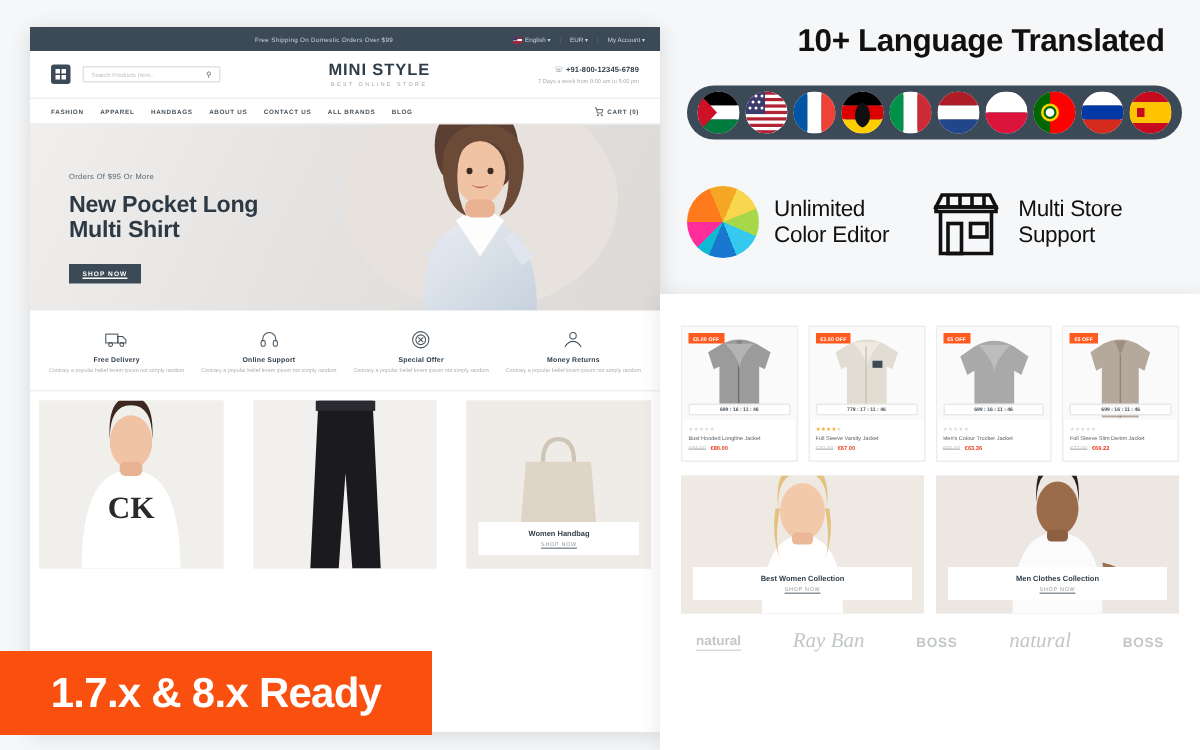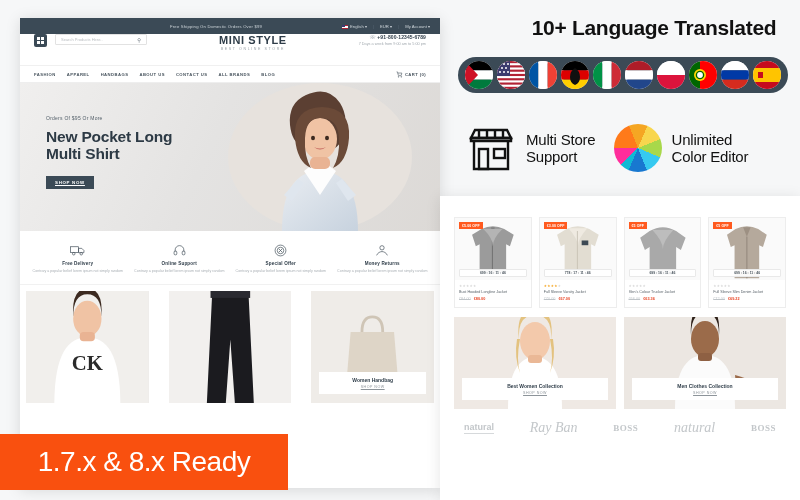--- a/index.html
+++ b/index.html
@@ -20,21 +20,21 @@
                   letter-spacing: .2px; padding-left: 60px; }
   .topbar .tools { display: flex; align-items: center; gap: 6px; color: #cdd4d9;
                    font-size: 4.2px; }
   .topbar .tools span.sep { color: #5d6b77; }
   .flagmini { width: 6px; height: 4px; background:
       linear-gradient(#b22234 0 33%, #fff 33% 66%, #b22234 66%);
       position: relative; display: inline-block; margin-right: 2px; vertical-align: -1px; }
   .flagmini::after { content:""; position:absolute; left:0; top:0; width:3px; height:2px; background:#3c3b6e; }
   .caret { font-size: 4px; }
 
-  .midbar { height: 32px; background: #fff; display: flex; 
+  .midbar { height: 32px; background: #fff; display: flex; align-items: center;
             padding: 0 14px; border-bottom: 1px solid #f0f0f0; }
   .gridbtn { width: 13px; height: 13px; background: #3b4a56; border-radius: 2px;
              display: grid; grid-template-columns: 1fr 1fr; grid-template-rows: 1fr 1fr;
              gap: 1.5px; padding: 3px; }
   .gridbtn i { background: #fff; display: block; }
   .searchbox { margin-left: 8px; width: 92px; height: 11px; border: 1px solid #e2e2e2;
                border-radius: 1px; display: flex; align-items: center; padding: 0 5px;
                justify-content: space-between; }
   .searchbox .ph { font-size: 4px; color: #b9bdc0; }
   .searchbox .mag { font-size: 5px; color: #55606a; }
@@ -46,21 +46,21 @@
   .phone .num .pin { color: #8b949c; font-weight: normal; }
   .phone .hrs { font-size: 3.8px; color: #a4abb1; margin-top: 2px; }
 
   .nav { height: 17px; border-bottom: 1px solid #eee; display: flex; align-items: center;
          padding: 0 14px; gap: 11px; }
   .nav a { font-size: 4.2px; font-weight: bold; color: #47535d; letter-spacing: .45px;
            text-decoration: none; }
   .nav .cart { margin-left: auto; font-size: 4.2px; font-weight: bold; color: #47535d;
                letter-spacing: .4px; display: flex; align-items: center; gap: 2px; }
 
-  .hero { position: relative; height: 148px; background: #ececec; overflow: hidden; }
+  .hero { position: relative; height: 124px; background: #ececec; overflow: hidden; }
   .hero .bg { position: absolute; inset: 0;
      background:
        radial-gradient(circle at 72% 46%, #e8dcd2 0 16%, transparent 17%),
        linear-gradient(115deg,#f0efee 0%, #e4e3e2 45%, #dcd9d6 100%); }
   .hero .photo { position: absolute; right: 26px; bottom: 0; width: 190px; height: 148px; }
   .htxt { position: absolute; left: 26px; top: 32px; width: 180px; }
   .htxt .eyebrow { font-size: 5px; color: #55616b; letter-spacing: .25px; }
   .htxt h1 { font-size: 15.5px; line-height: 17px; color: #2d3a45; font-weight: bold;
              margin-top: 7px; letter-spacing: -.2px; }
   .shopnow { margin-top: 14px; display: inline-block; background: #3b4a56; color: #fff;
@@ -129,28 +129,28 @@
   .prices .new { color: #e8401f; font-weight: bold; }
 
   .brow { display: flex; gap: 8px; margin-top: 9px; }
   .bcard { flex: 1; height: 92px; position: relative; overflow: hidden; background: #e9e5e1; }
 
   .brands { display: flex; align-items: center; justify-content: space-between;
             padding: 11px 10px 0; }
   .brand { font-size: 9px; color: #c3c7ca; }
   .brand.b-natural { font-family: "Liberation Sans", sans-serif; font-weight: bold;
                      font-size: 9px; border-bottom: 1px solid #d6d9db; padding-bottom: 1px; }
-  .brand.b-boss { font-family: Liberation Serif, serif; font-weight: bold; letter-spacing: .5px; }
+  .brand.b-boss { font-family: Liberation Sans, sans-serif; font-weight: bold; letter-spacing: .5px; }
   .brand.b-ray, .brand.b-travel { font-family: "Liberation Serif", serif; font-style: italic;
                      font-size: 14px; }
 
   
   .ribbon { position: absolute; left: 0; top: 434px; width: 288px; height: 56px;
             background: #f9500f; display: flex; align-items: center; justify-content: center; }
-  .ribbon span { color: #fff; font-size: 28px; font-weight: normal; letter-spacing: -.5px; }
+  .ribbon span { color: #fff; font-size: 28px; font-weight: bold; letter-spacing: -.5px; }
 </style>
 </head>
 <body>
 
 <div class="stage">
 
   <div class="shop">
 
     <div class="topbar">
       <div class="ship">Free Shipping On Domestic Orders Over $99</div>
@@ -403,41 +403,41 @@
       <svg width="28" height="28" viewBox="0 0 28 28">
           <rect width="28" height="7" fill="#c60b1e"></rect>
           <rect y="7" width="28" height="14" fill="#ffc400"></rect>
           <rect y="21" width="28" height="7" fill="#c60b1e"></rect>
           <rect x="5" y="11" width="5" height="6" fill="#c60b1e"></rect>
         </svg>
     </div>
   </div>
 
   <div class="featrow">
+    <div class="feat colors">
+      <div class="wheel"></div>
+      <div class="lbl">
+        <span>Unlimited</span><br>
+        <span>Color Editor</span>
+      </div>
+    </div>
     <div class="feat store">
       <svg width="50" height="46" viewBox="0 0 50 46" fill="none" stroke="#111" stroke-width="2.4">
         <path d="M5 13 L9 5 H41 L45 13 Z"></path>
         <path d="M5 13 h40 v3 h-40z"></path>
         <path d="M13 5 v8 M21 5 v8 M29 5 v8 M37 5 v8"></path>
         <path d="M8 16 v28 h34 V16"></path>
         <rect x="13" y="24" width="9" height="20"></rect>
         <rect x="28" y="24" width="11" height="9"></rect>
       </svg>
       <div class="lbl">
         <span>Multi Store</span><br>
         <span>Support</span>
       </div>
     </div>
-    <div class="feat colors">
-      <div class="wheel"></div>
-      <div class="lbl">
-        <span>Unlimited</span><br>
-        <span>Color Editor</span>
-      </div>
-    </div>
   </div>
 
   <div class="deals">
 
     <div class="prow">
 
       <div class="pcard">
         <div class="badge">€5.00 OFF</div>
         <div class="pimg">
           <svg width="100%" height="100%" viewBox="0 0 80 62" preserveAspectRatio="xMidYMid meet">

